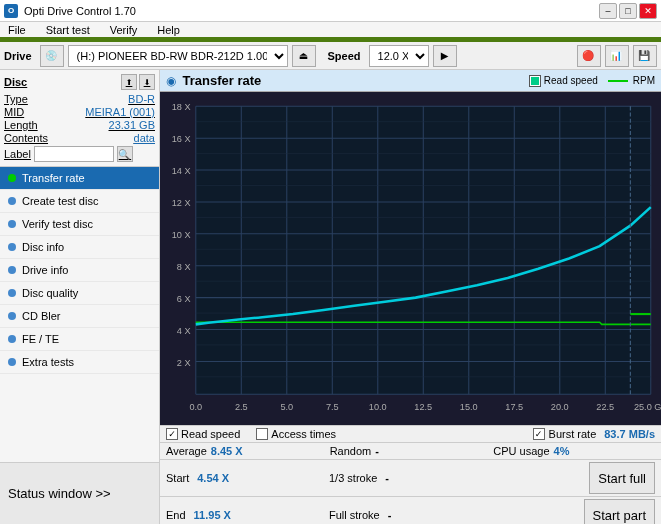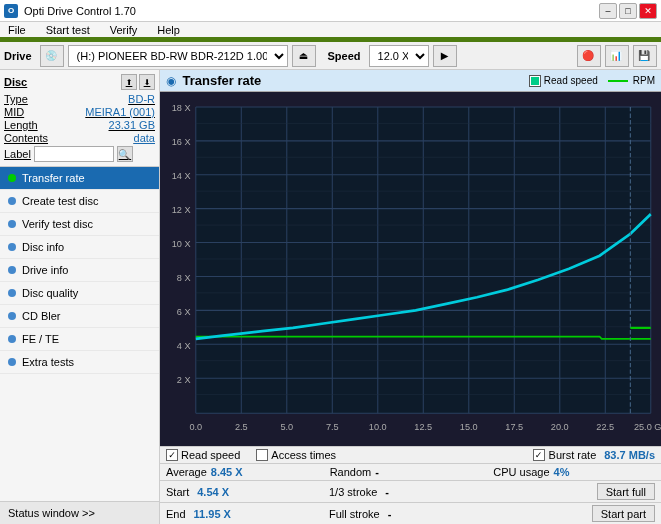--- a/index.html
+++ b/index.html
@@ -210,22 +210,22 @@
       color: white;
     }
     .nav-item .nav-dot {
       width: 8px; height: 8px;
       border-radius: 50%;
       flex-shrink: 0;
     }
     .nav-item.active .nav-dot { background: #00cc00; }
 
     .status-window-btn {
-      padding: 5px 8px;
-      font-size: 11px;
+      padding: 23px 8px;
+      font-size: 13px;
       cursor: pointer;
       color: #000;
       border-top: 1px solid #ccc;
       background: #e8e8e8;
       display: flex;
       align-items: center;
       gap: 4px;
     }
 
     
@@ -311,25 +311,25 @@
       background: white;
       display: flex; align-items: center; justify-content: center;
       font-size: 9px;
     }
     .cb-box.checked { background: white; }
     .burst-rate {
       margin-left: auto;
       display: flex; align-items: center; gap: 4px;
     }
     .action-btn {
-      height: 17px;
+      height: 32px;
       padding: 0 8px;
       background: #e8e8e8;
       border: 1px solid #aaa;
-      font-size: 11px;
+      font-size: 13px;
       cursor: pointer;
       margin-left: 29px;
     }
 
     
     svg.chart {
       width: 100%;
       height: 100%;
     }
   </style>

